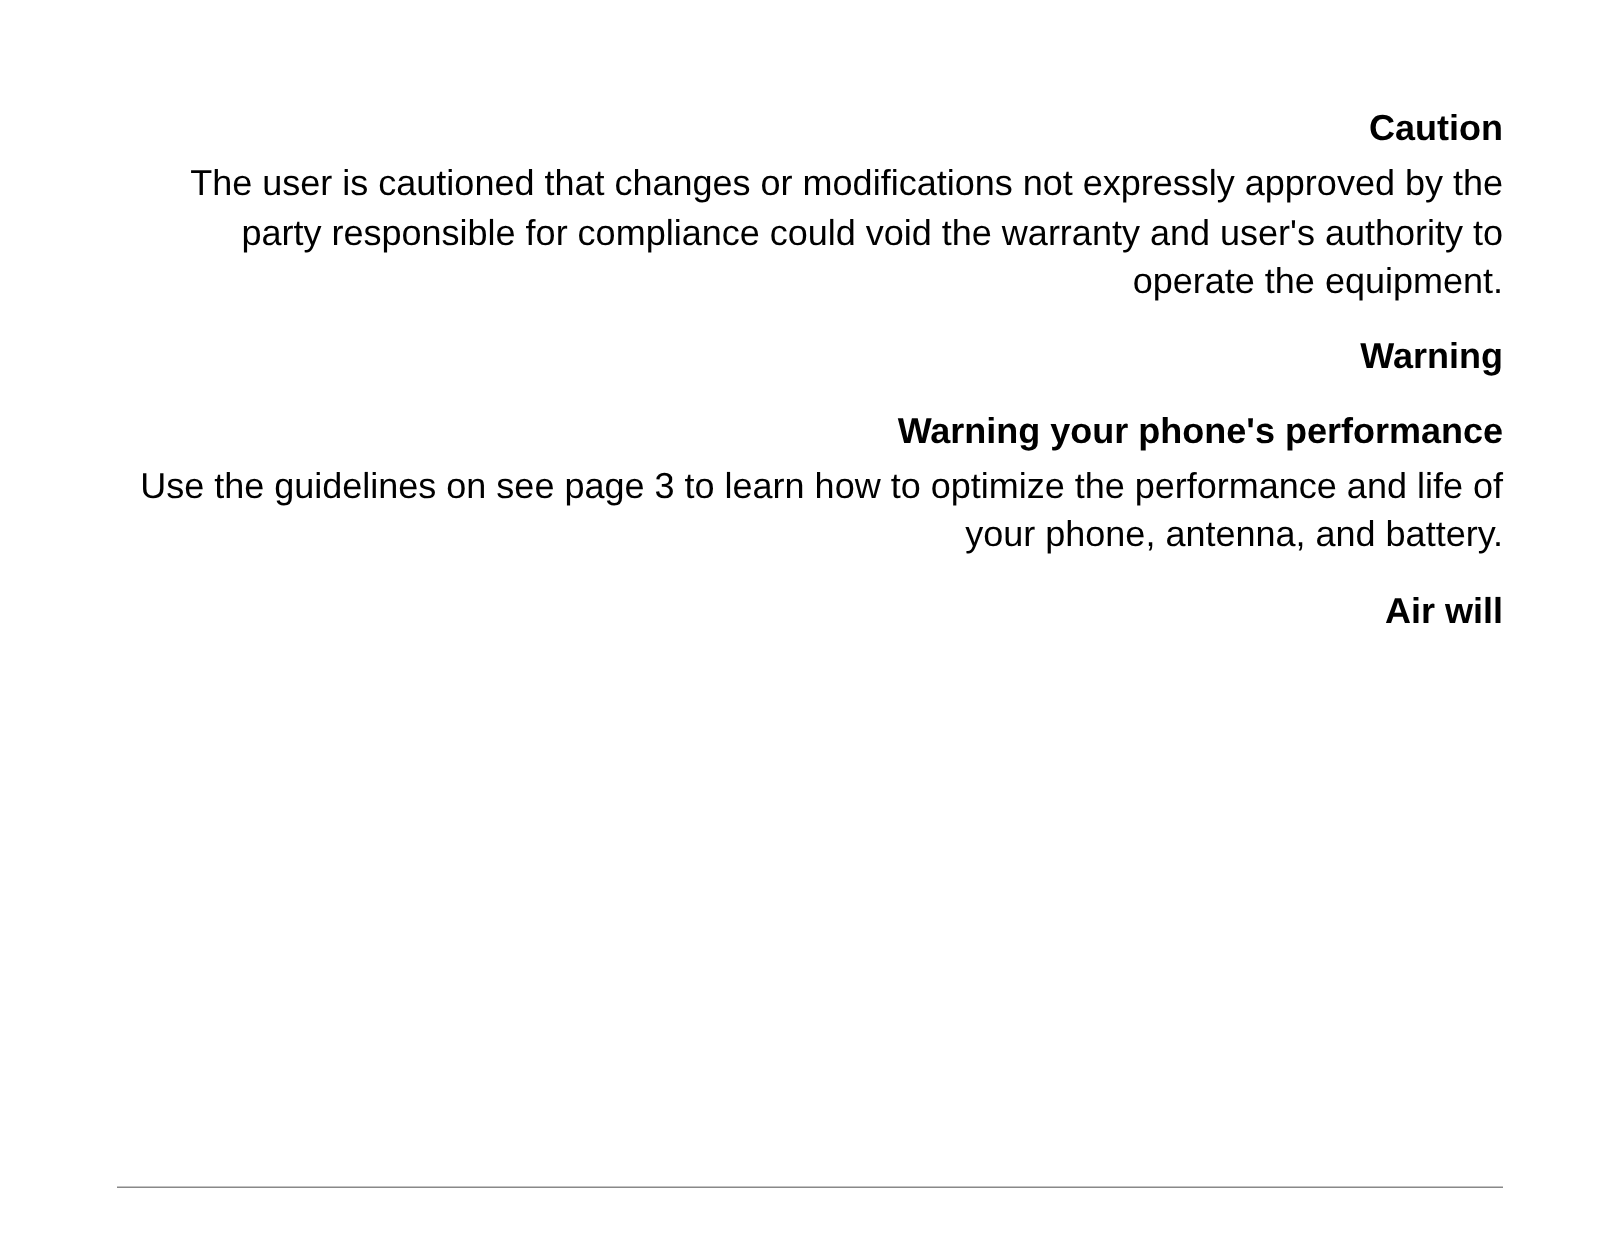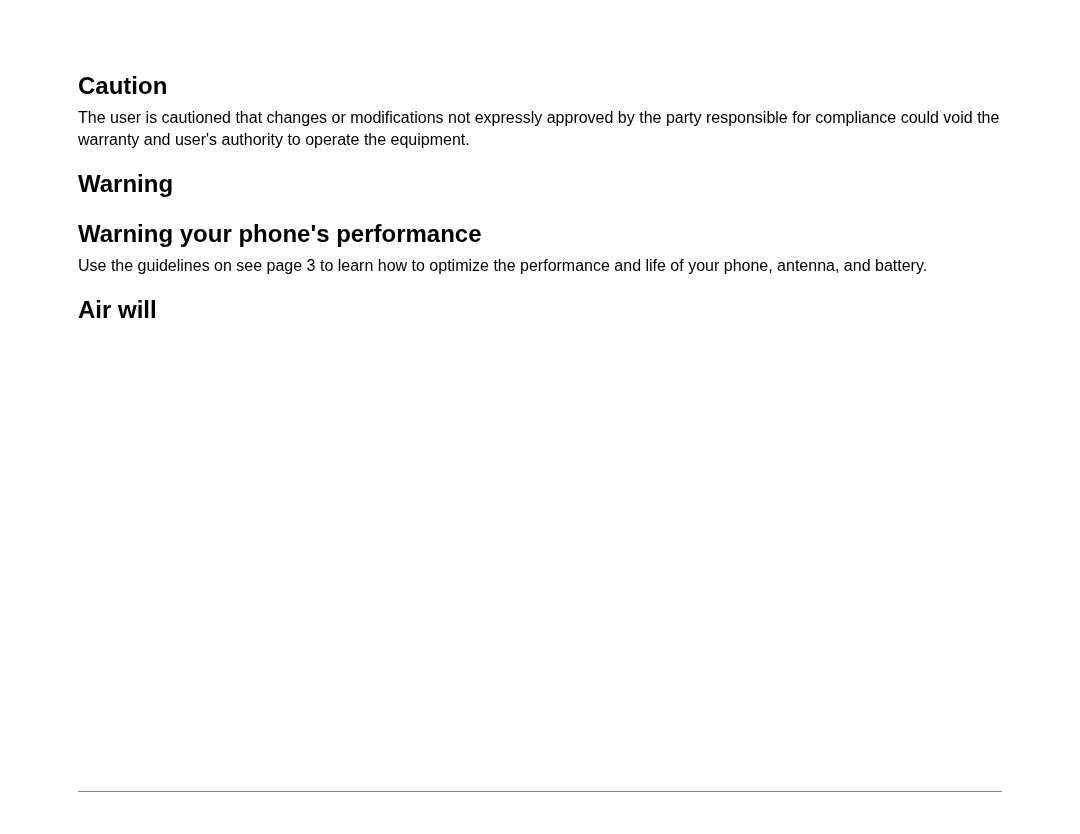--- a/index.html
+++ b/index.html
@@ -1,39 +1,40 @@
 <!DOCTYPE html>
 <html><head>
   <meta charset="utf-8">
   <style>
     * {
       margin: 0;
       padding: 0;
       box-sizing: border-box;
+      text-align: right;
     }
     body {
       width: 1080px;
       height: 834px;
       background: #ffffff;
       font-family: Tahoma, Verdana, Arial, sans-serif;
       padding: 70px 78px 40px 78px;
       color: #000000;
       position: relative;
     }
     .section {
       margin-bottom: 18px;
     }
     .heading {
       font-weight: bold;
       font-size: 24px;
       line-height: 1.3;
       margin-bottom: 6px;
     }
     .body-text {
-      font-size: 16px;
+      font-size: 24px;
       line-height: 1.35;
     }
     .footer-line {
       position: absolute;
       bottom: 42px;
       left: 78px;
       right: 78px;
       border-top: 1px solid #888888;
     }
   </style>

